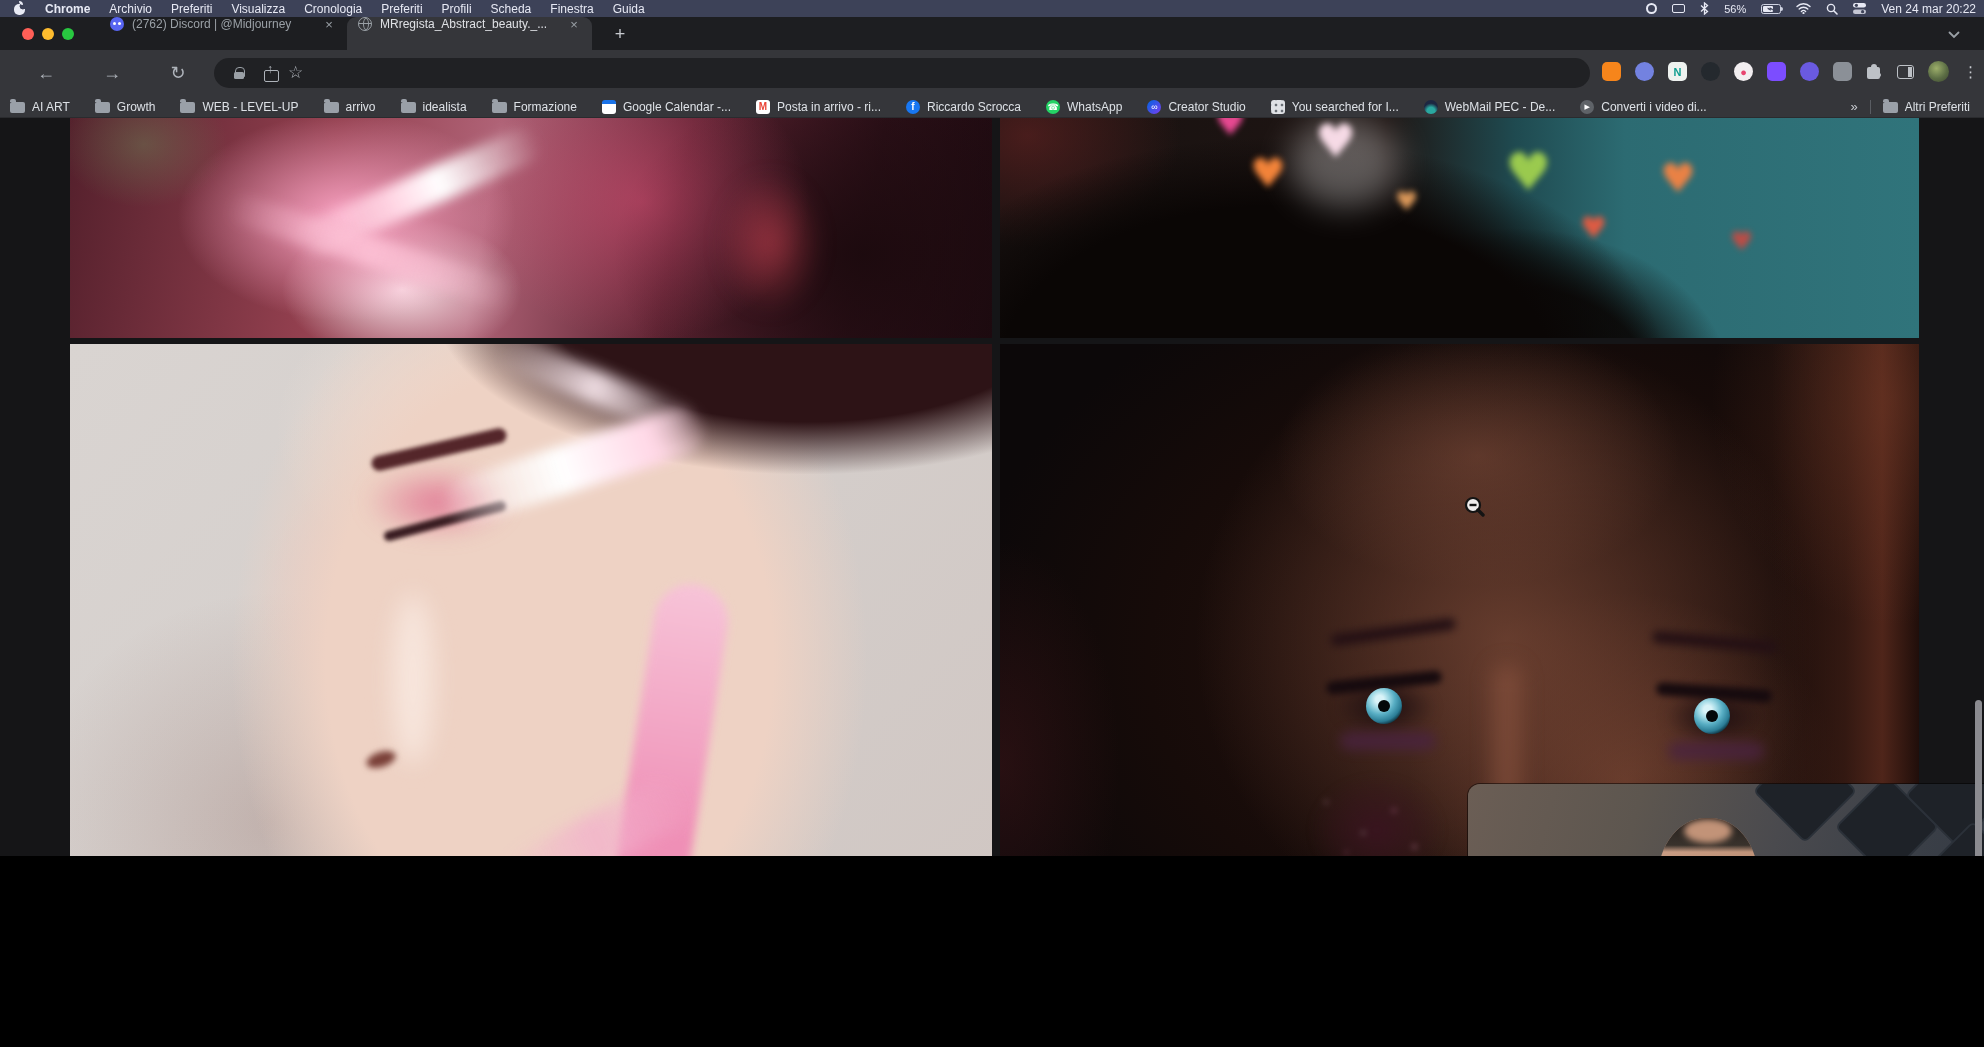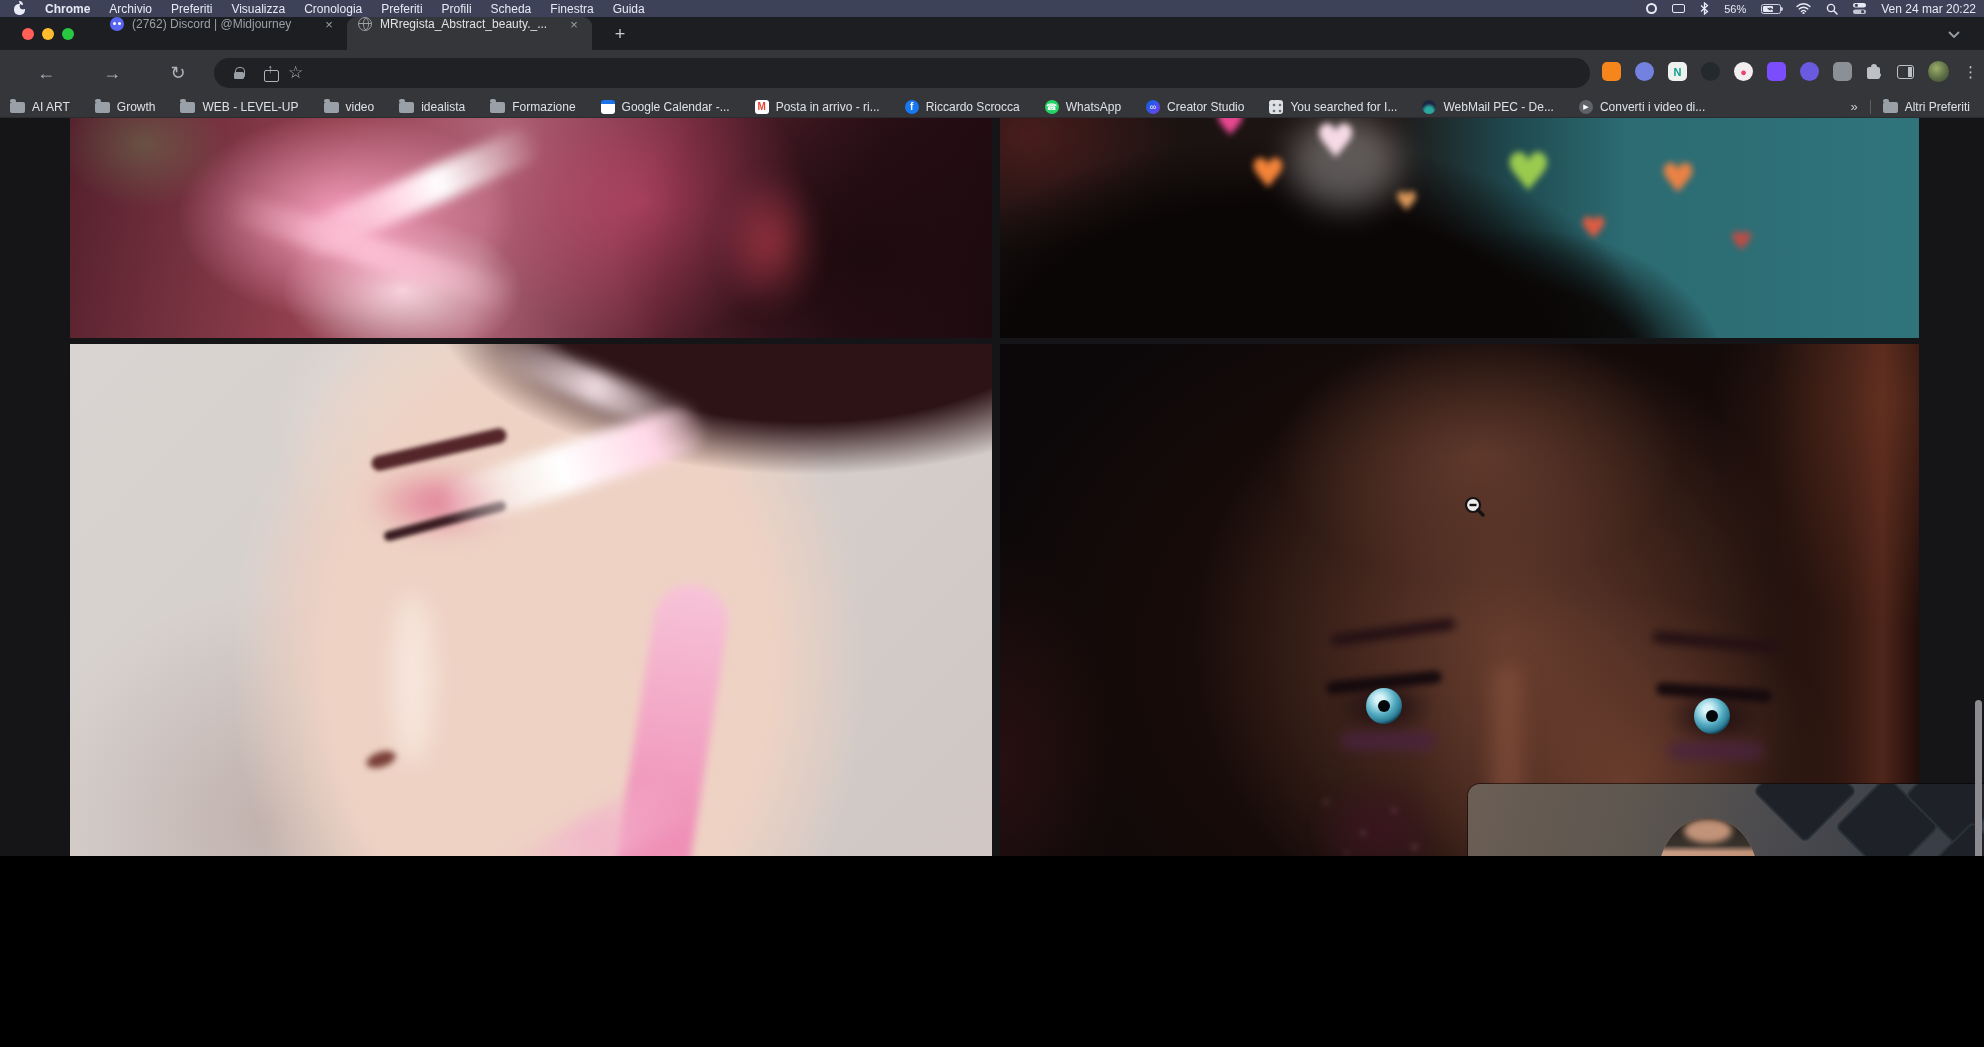--- a/index.html
+++ b/index.html
@@ -350,21 +350,21 @@
         <span class="bm">
           <span class="bicon folder"></span>
           <span>Growth</span>
         </span>
         <span class="bm">
           <span class="bicon folder"></span>
           <span>WEB - LEVEL-UP</span>
         </span>
         <span class="bm">
           <span class="bicon folder"></span>
-          <span>video</span>
+          <span>arrivo</span>
         </span>
         <span class="bm">
           <span class="bicon folder"></span>
           <span>idealista</span>
         </span>
         <span class="bm">
           <span class="bicon folder"></span>
           <span>Formazione</span>
         </span>
         <span class="bm">

